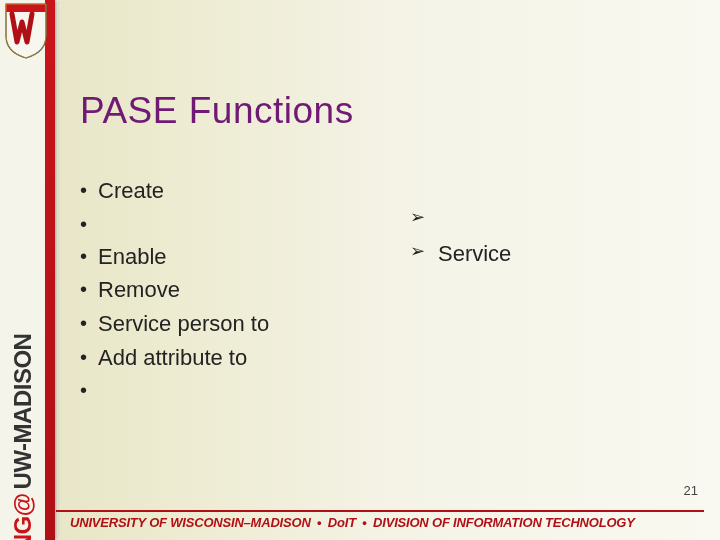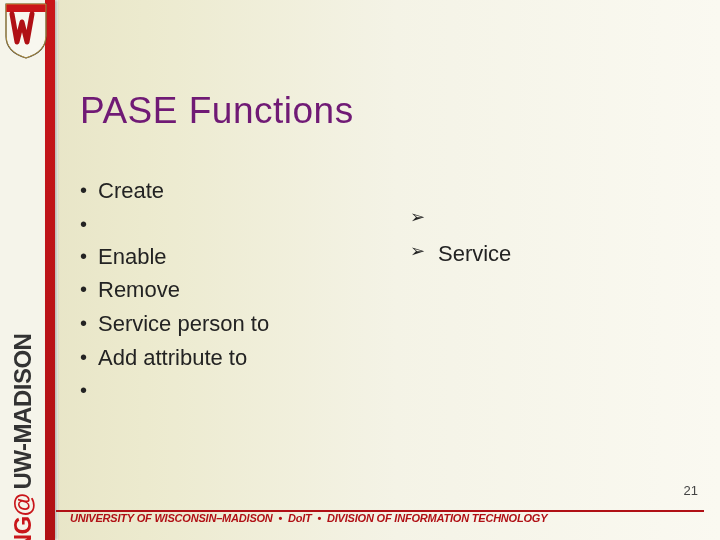--- a/index.html
+++ b/index.html
@@ -76,24 +76,24 @@
     color: #444;
   }
   .footer-line {
     position: absolute;
     left: 56px; bottom: 28px;
     width: 648px; height: 2px;
     background: #b01015;
   }
   .footer {
     position: absolute;
-    left: 70px; bottom: 16px;
+    left: 70px; bottom: 10px;
     width: 640px;
     font-family: Arial, sans-serif;
-    font-size: 11px;
+    font-size: 13px;
     font-weight: 800;
     font-style: italic;
     color: #b01015;
     letter-spacing: -0.2px;
   }
   .footer .dot-sep { font-style: normal; margin: 0 3px; }
 </style>
 </head>
 <body>
 

